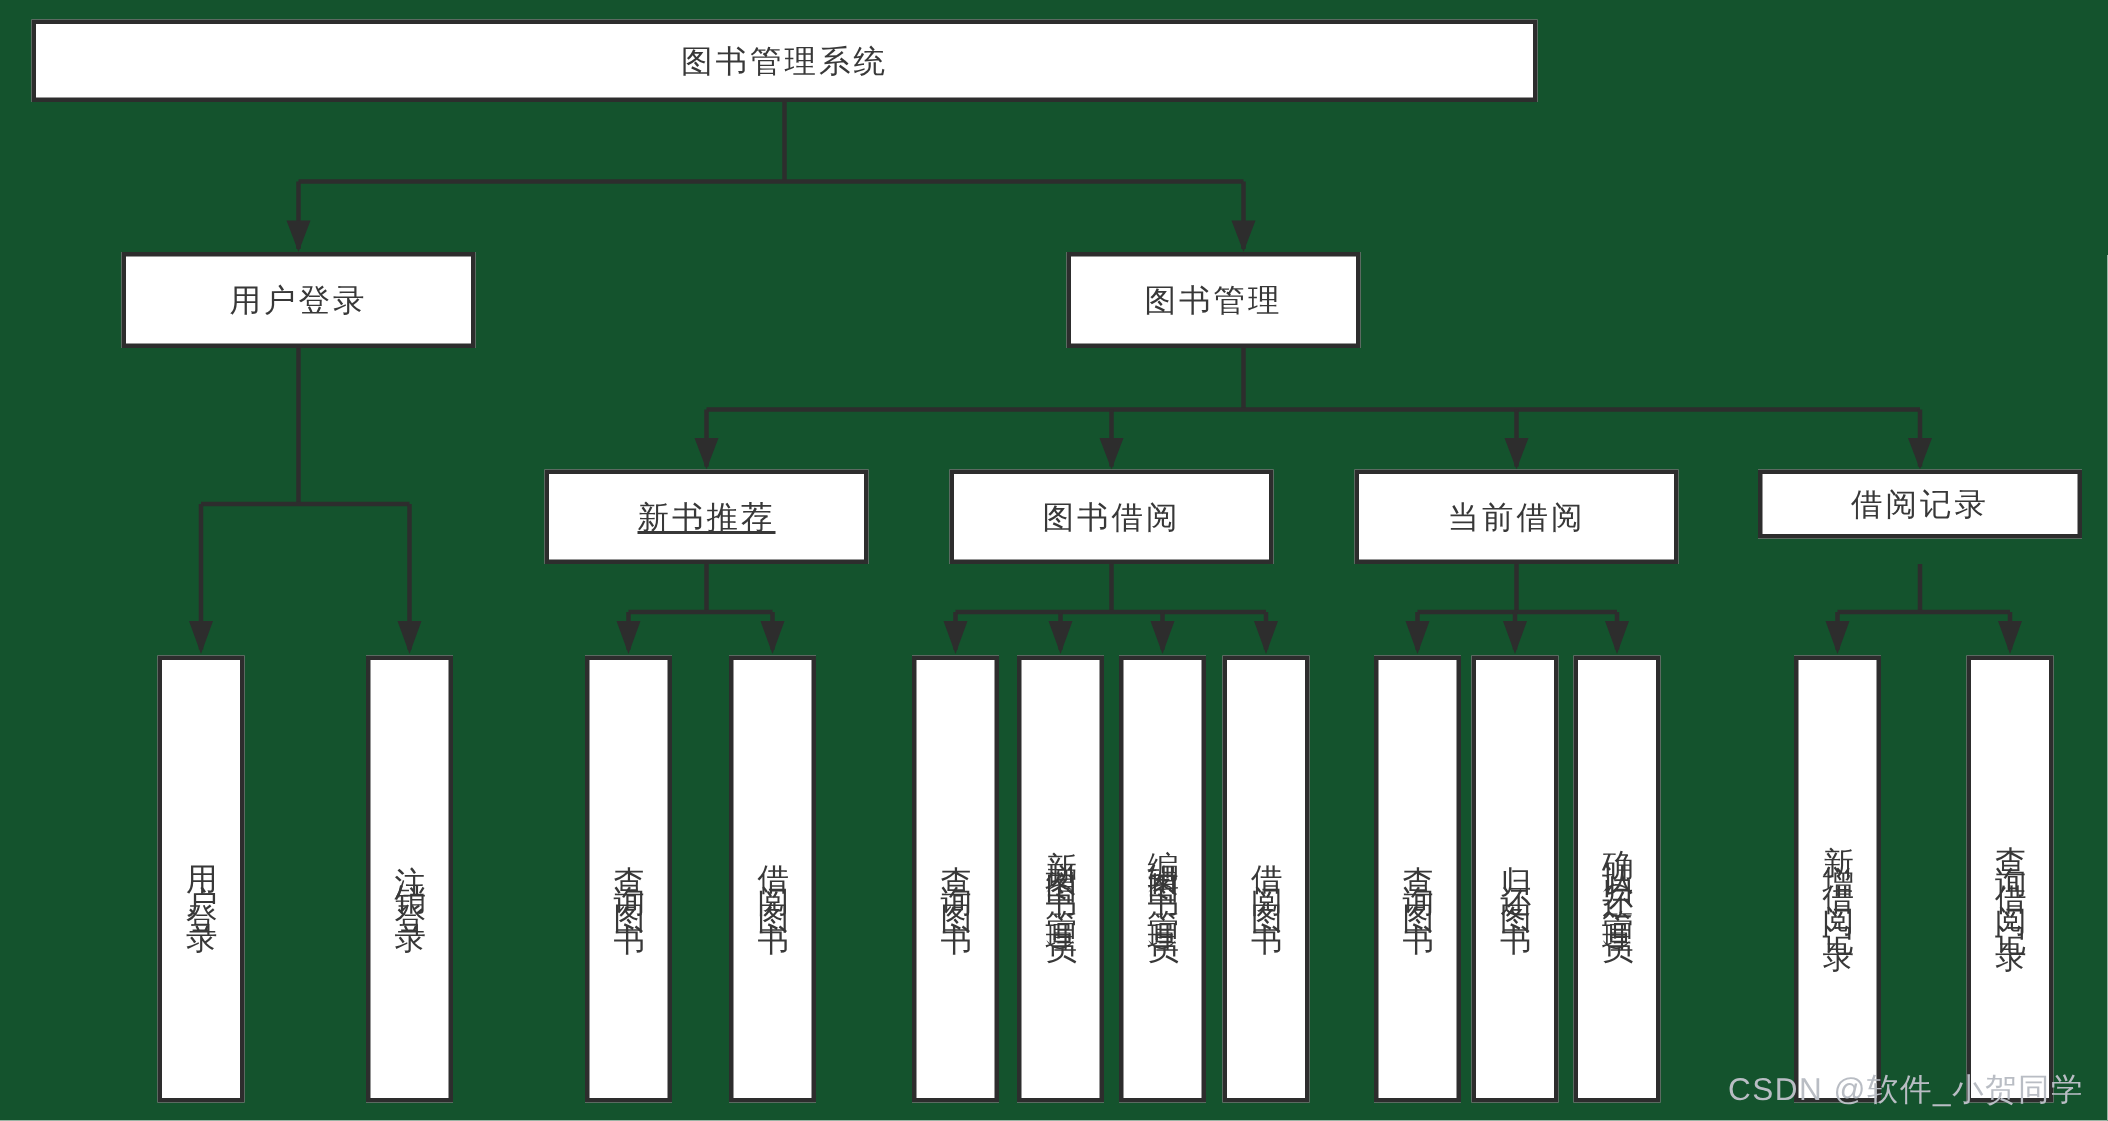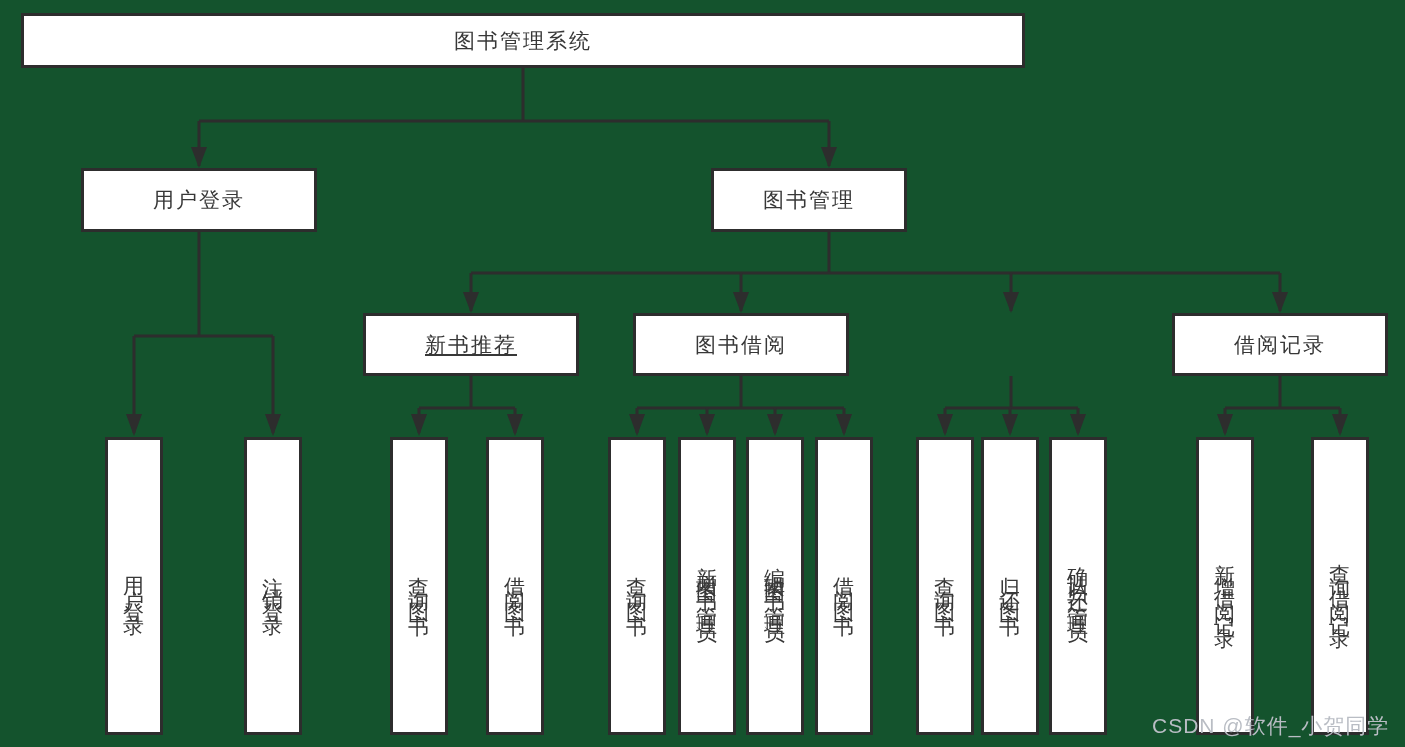--- a/index.html
+++ b/index.html
@@ -129,21 +129,22 @@
     </g>
   </svg>
 
   <div class="box h-box" style="left:21px; top:13px; width:1004px; height:55px;">图书管理系统</div>
 
   <div class="box h-box" style="left:81px; top:168px; width:236px; height:64px;">用户登录</div>
   <div class="box h-box" style="left:711px; top:168px; width:196px; height:64px;">图书管理</div>
 
   <div class="box h-box" style="left:363px; top:313px; width:216px; height:63px;text-decoration:underline;">新书推荐</div>
   <div class="box h-box" style="left:633px; top:313px; width:216px; height:63px;font-family:Liberation Mono, monospace;">图书借阅</div>
-  <div class="box h-box" style="left:1172px; top:313px; width:216px; height:63px;">借阅记录</div>
+  <div class="box h-box" style="left:903px; top:313px; width:216px; height:63px;">当前借阅</div>
+  <div class="box h-box" style="left:1172px; top:313px; width:216px; height:46px;">借阅记录</div>
 
   <div class="box v-box" style="left:105px; top:437px; width:58px; height:298px;">用户登录</div>
   <div class="box v-box" style="left:244px; top:437px; width:58px; height:298px;">注销登录</div>
 
   <div class="box v-box" style="left:390px; top:437px; width:58px; height:298px;">查询图书</div>
   <div class="box v-box" style="left:486px; top:437px; width:58px; height:298px;">借阅图书</div>
 
   <div class="box v-box" style="left:608px; top:437px; width:58px; height:298px;">查询图书</div>
   <div class="box v-box long" style="left:678px; top:437px; width:58px; height:298px;">新增图书（管理员）</div>
   <div class="box v-box long" style="left:746px; top:437px; width:58px; height:298px;">编辑图书（管理员）</div>

